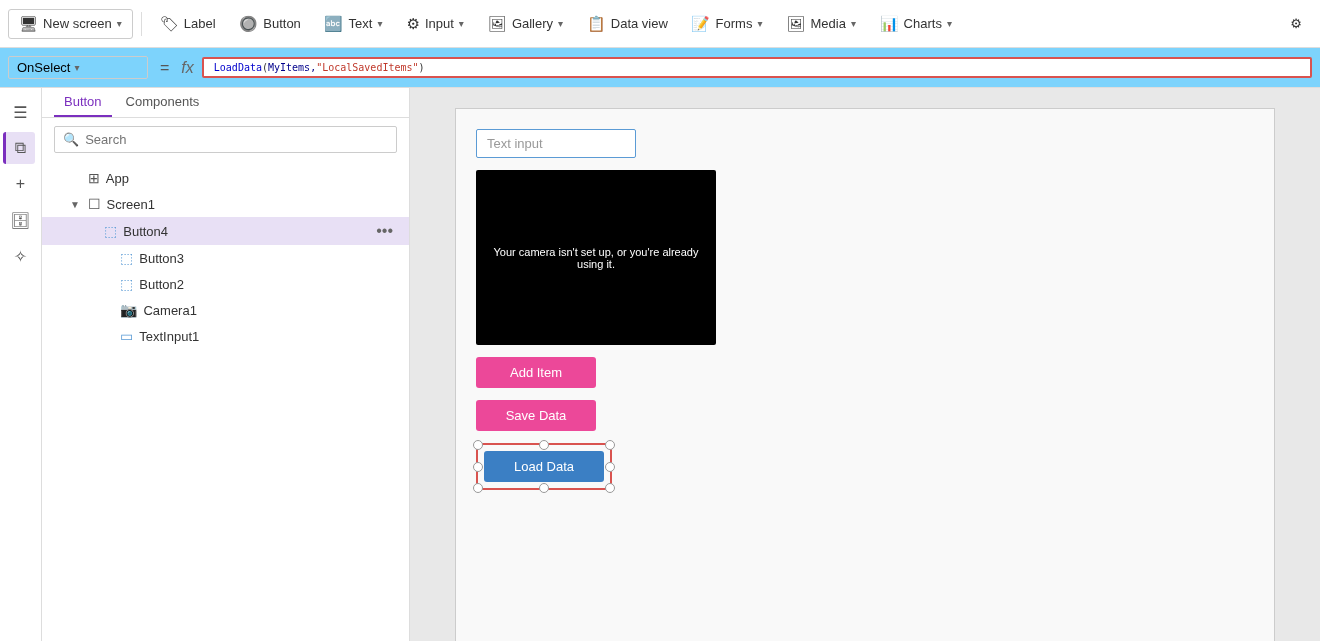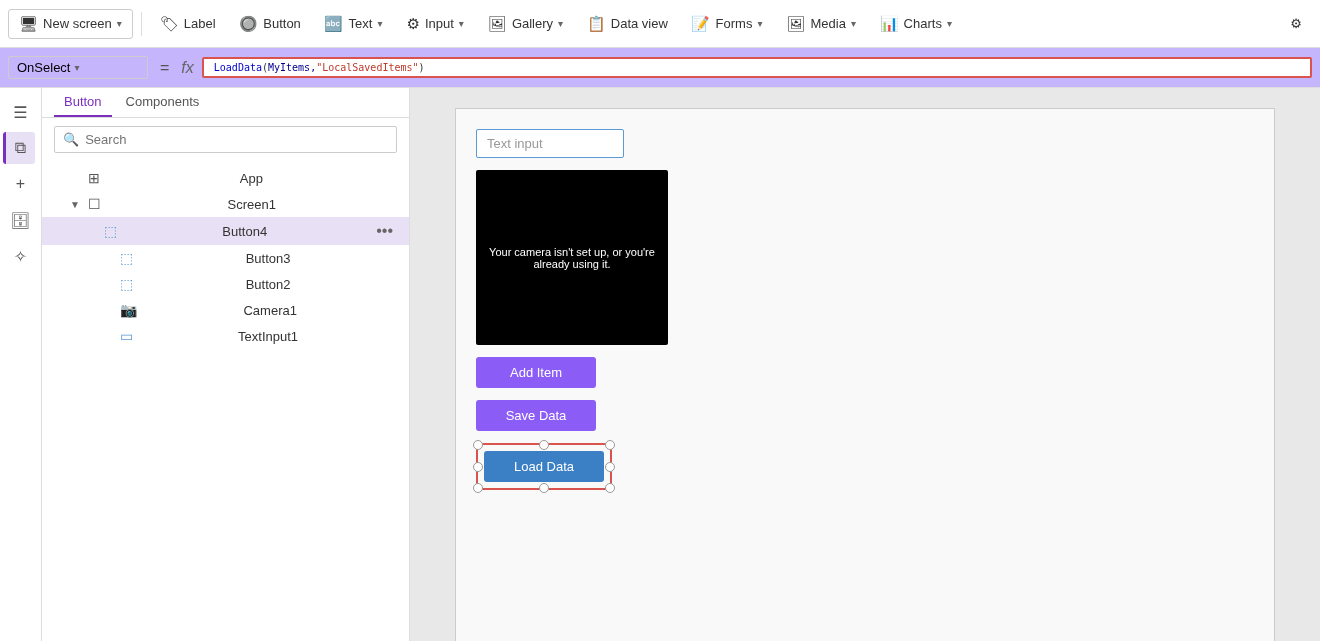--- a/index.html
+++ b/index.html
@@ -45,21 +45,21 @@
       display: flex;
       align-items: center;
       gap: 4px;
     }
 
     
     .formula-bar {
       display: flex;
       align-items: center;
       height: 40px;
-      background: #c4b5fd;
+      background: #7dd3fc;
       border-bottom: 1px solid #ddd;
       padding: 0 8px;
       gap: 8px;
     }
     .formula-selector {
       display: flex;
       align-items: center;
       border: 1px solid #ccc;
       border-radius: 2px;
       padding: 3px 8px;
@@ -200,21 +200,21 @@
       align-items: center;
       padding: 5px 12px;
       cursor: pointer;
       gap: 6px;
       font-size: 13px;
       color: #333;
     }
     .tree-item.selected { background: #e8e0f5; }
     .tree-item .expand-icon { font-size: 10px; color: #666; width: 12px; }
     .tree-item .item-icon { font-size: 14px; color: #555; }
-    .tree-item .item-label { flex: 1; text-align: center; }
+    .tree-item .item-label { flex: 1; }
     .tree-item .item-dots {
       color: #666;
       font-size: 16px;
       padding: 0 4px;
       opacity: 0;
     }
     .tree-item:hover .item-dots,
     .tree-item.selected .item-dots { opacity: 1; }
     .tree-item.indent1 { padding-left: 28px; }
     .tree-item.indent2 { padding-left: 44px; }
@@ -241,48 +241,48 @@
       align-items: flex-start;
       gap: 12px;
       position: relative;
     }
 
     
     .text-input-field {
       border: 1px solid #5b9bd5;
       border-radius: 2px;
       padding: 6px 10px;
-      width: 148px;
+      width: 160px;
       font-size: 13px;
       color: #999;
       background: #fff;
     }
     .camera-box {
-      width: 192px;
+      width: 240px;
       height: 175px;
       background: #000;
       display: flex;
       align-items: center;
       justify-content: flex-end;
       border-radius: 2px;
     }
     .camera-text {
       color: #fff;
       font-size: 11px;
       text-align: center;
       padding: 10px;
     }
     .canvas-btn {
       padding: 8px 24px;
       border-radius: 3px;
       border: none;
       cursor: pointer;
       font-size: 13px;
       color: #fff;
-      background: #8b5cf6;
+      background: #ec4899;
       min-width: 120px;
     }
     .load-data-container {
       position: relative;
       border: 2px solid #d9534f;
       padding: 6px;
       display: inline-block;
     }
     .load-data-btn {
       padding: 8px 24px;

